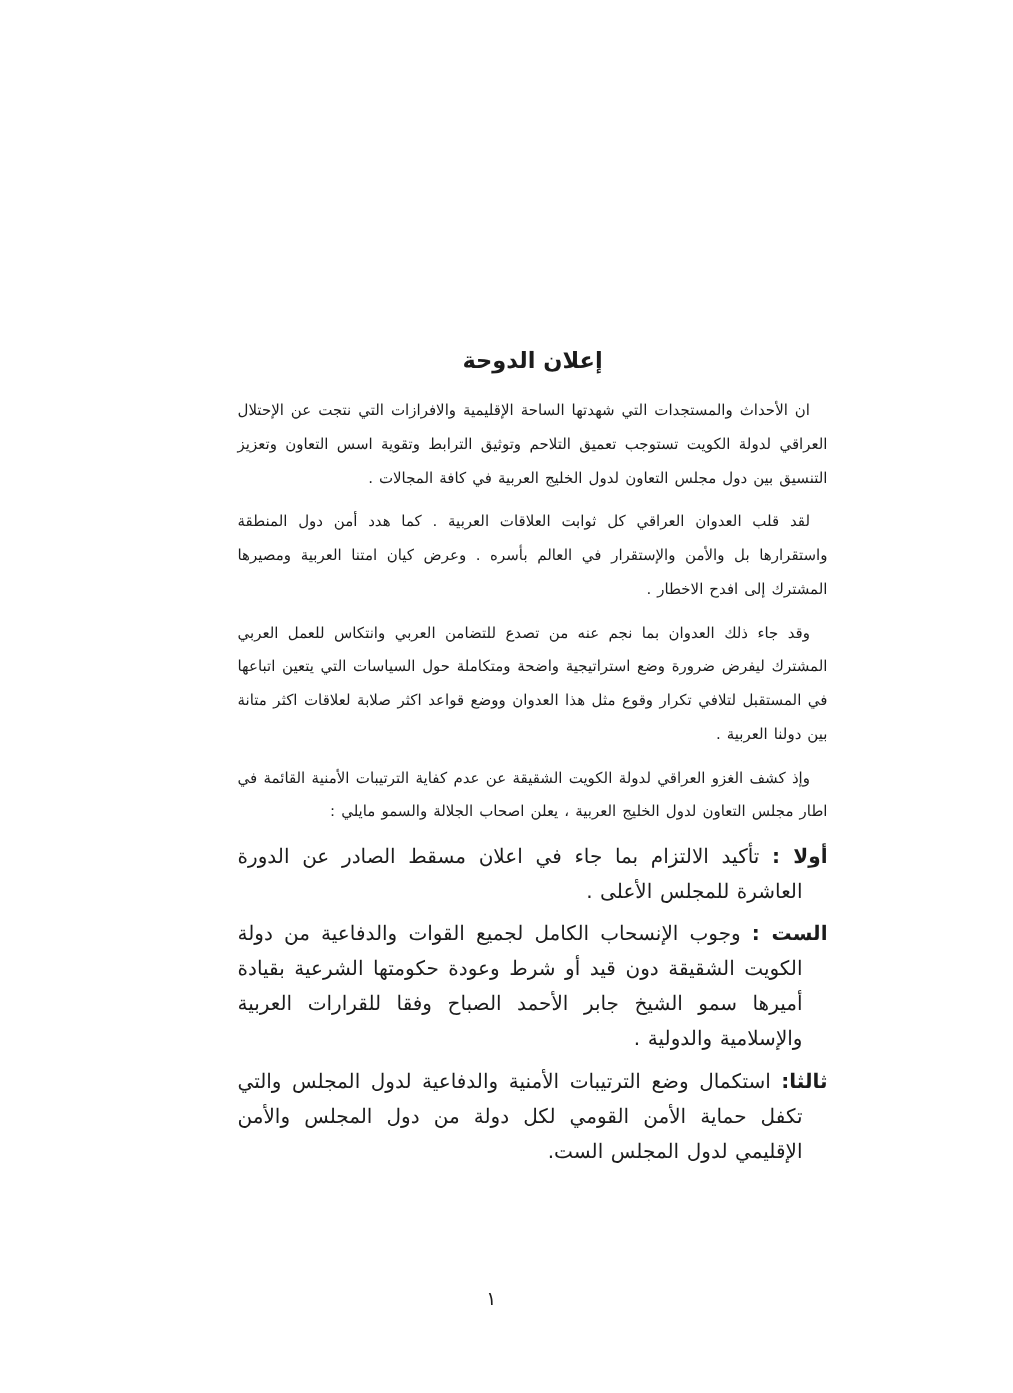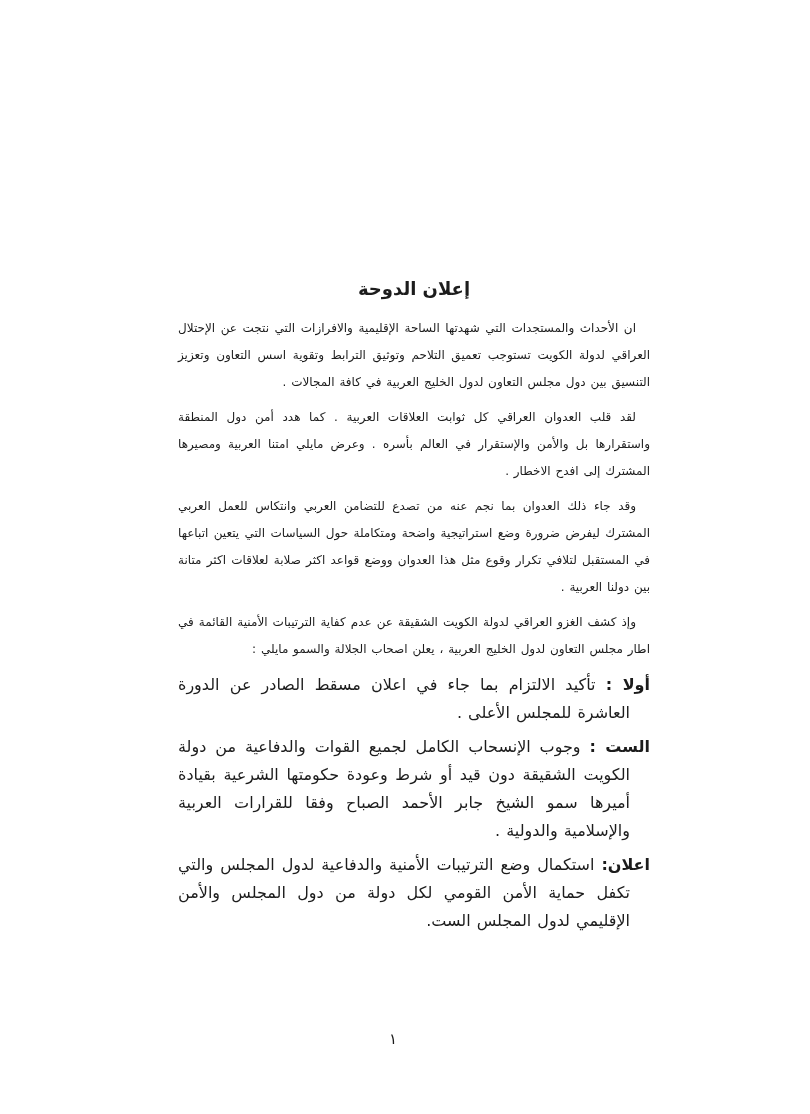--- a/index.html
+++ b/index.html
@@ -12,21 +12,21 @@
     width: 810px;
     height: 1114px;
     background: #ffffff;
     overflow: hidden;
     font-family: "DejaVu Sans", sans-serif;
     color: #1c1c1c;
   }
   .content {
     position: absolute;
     top: 278px;
-    right: 160px;
+    right: 148px;
     width: 472px;
     direction: rtl;
   }
   .doc-title {
     font-size: 18px;
     font-weight: bold;
     text-align: center;
     margin: 0 0 16px 0;
     letter-spacing: 0.5px;
   }
@@ -63,37 +63,37 @@
 </head>
 <body>
 
 <div class="page">
   <div class="content">
 
     <h1 class="doc-title">إعلان الدوحة</h1>
 
     <p class="para">ان الأحداث والمستجدات التي شهدتها الساحة الإقليمية والافرازات التي نتجت عن الإحتلال العراقي لدولة الكويت تستوجب تعميق التلاحم وتوثيق الترابط وتقوية اسس التعاون وتعزيز التنسيق بين دول مجلس التعاون لدول الخليج العربية في كافة المجالات .</p>
 
-    <p class="para">لقد قلب العدوان العراقي كل ثوابت العلاقات العربية . كما هدد أمن دول المنطقة واستقرارها بل والأمن والإستقرار في العالم بأسره . وعرض مايلي امتنا العربية ومصيرها المشترك إلى افدح الاخطار .</p>
+    <p class="para">لقد قلب العدوان العراقي كل ثوابت العلاقات العربية . كما هدد أمن دول المنطقة واستقرارها بل والأمن والإستقرار في العالم بأسره . وعرض كيان امتنا العربية ومصيرها المشترك إلى افدح الاخطار .</p>
 
     <p class="para">وقد جاء ذلك العدوان بما نجم عنه من تصدع للتضامن العربي وانتكاس للعمل العربي المشترك ليفرض ضرورة وضع استراتيجية واضحة ومتكاملة حول السياسات التي يتعين اتباعها في المستقبل لتلافي تكرار وقوع مثل هذا العدوان ووضع قواعد اكثر صلابة لعلاقات اكثر متانة بين دولنا العربية .</p>
 
     <p class="para">وإذ كشف الغزو العراقي لدولة الكويت الشقيقة عن عدم كفاية الترتيبات الأمنية القائمة في اطار مجلس التعاون لدول الخليج العربية ، يعلن اصحاب الجلالة والسمو مايلي :</p>
 
     <p class="item">
       <b class="item-label">أولا :</b>
       <span>تأكيد الالتزام بما جاء في اعلان مسقط الصادر عن الدورة العاشرة للمجلس الأعلى .</span>
     </p>
 
     <p class="item">
       <b class="item-label">الست :</b>
       <span>وجوب الإنسحاب الكامل لجميع القوات والدفاعية من دولة الكويت الشقيقة دون قيد أو شرط وعودة حكومتها الشرعية بقيادة أميرها سمو الشيخ جابر الأحمد الصباح وفقا للقرارات العربية والإسلامية والدولية .</span>
     </p>
 
     <p class="item">
-      <b class="item-label">اعلان:</b>
+      <b class="item-label">ثالثا:</b>
       <span>استكمال وضع الترتيبات الأمنية والدفاعية لدول المجلس والتي تكفل حماية الأمن القومي لكل دولة من دول المجلس والأمن الإقليمي لدول المجلس الست.</span>
     </p>
 
   </div>
 
   <div class="page-number">١</div>
 </div>
 
 </body></html>

